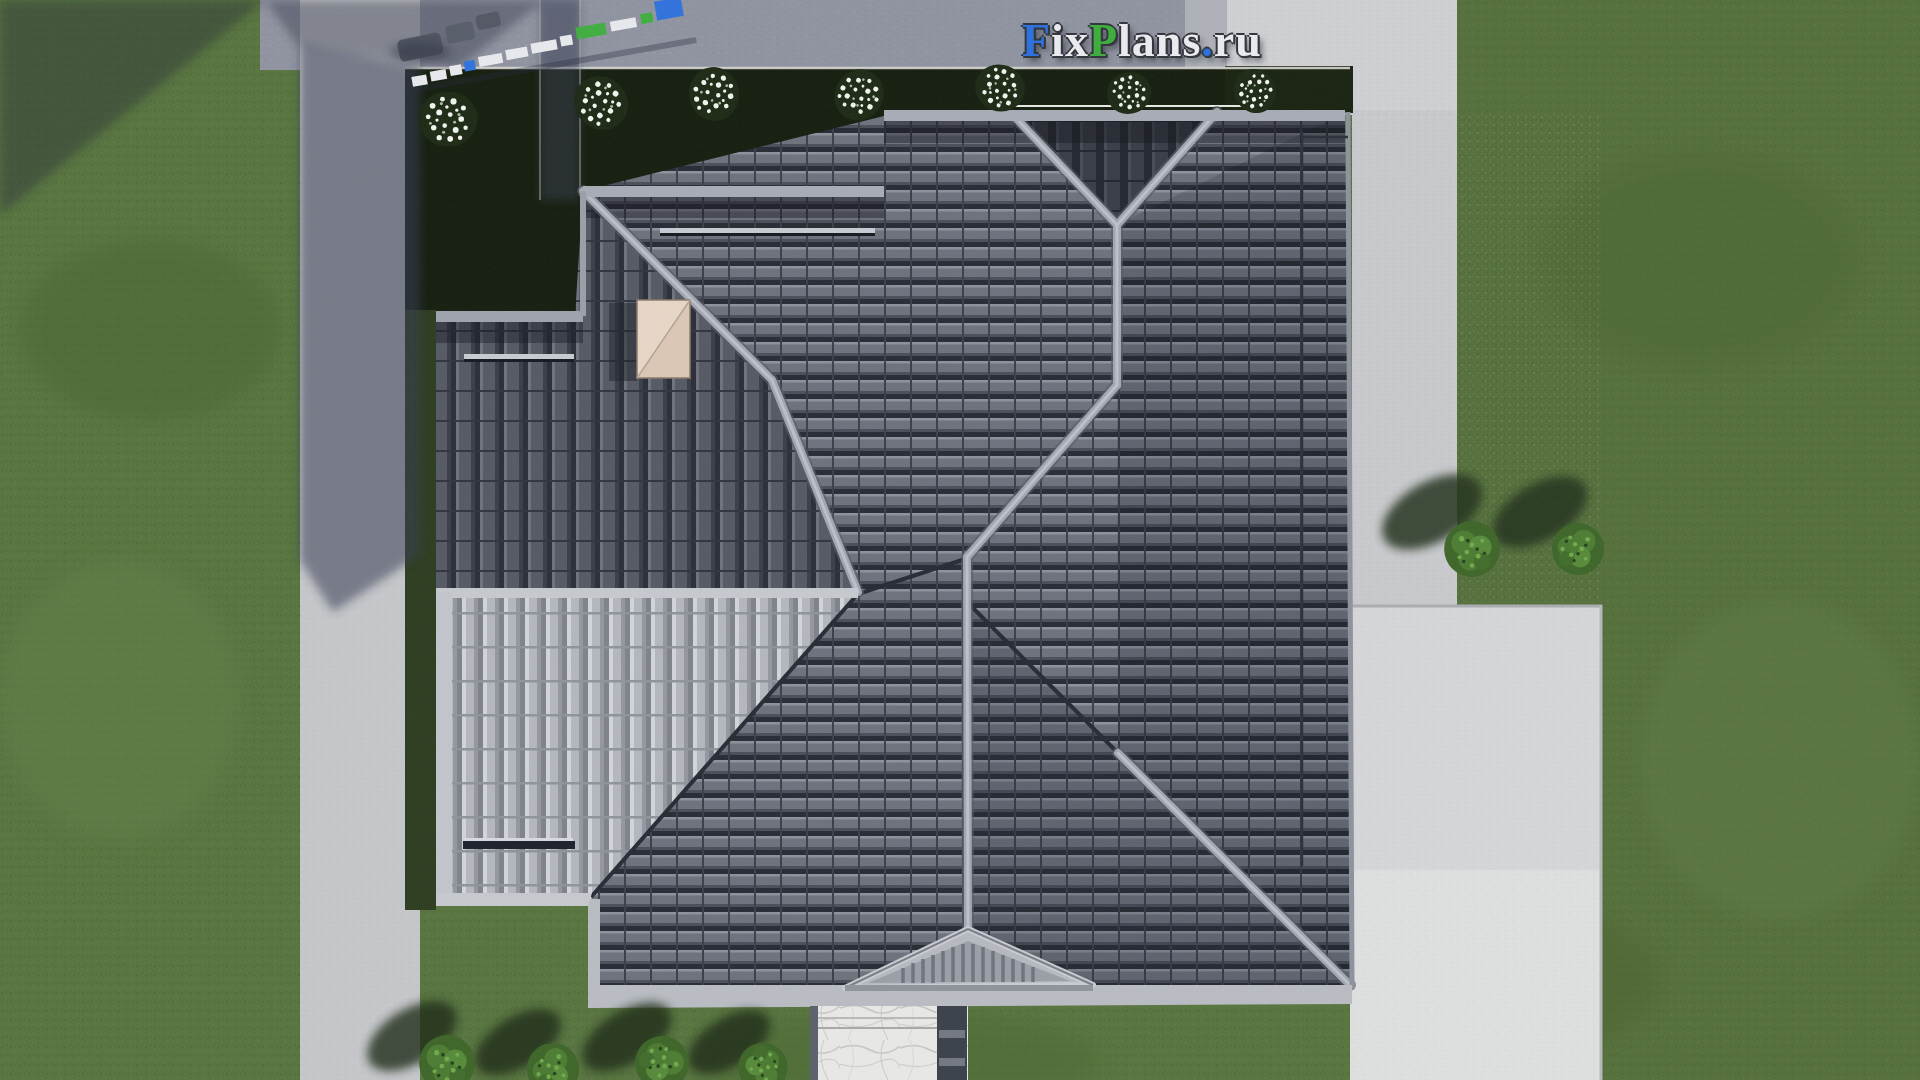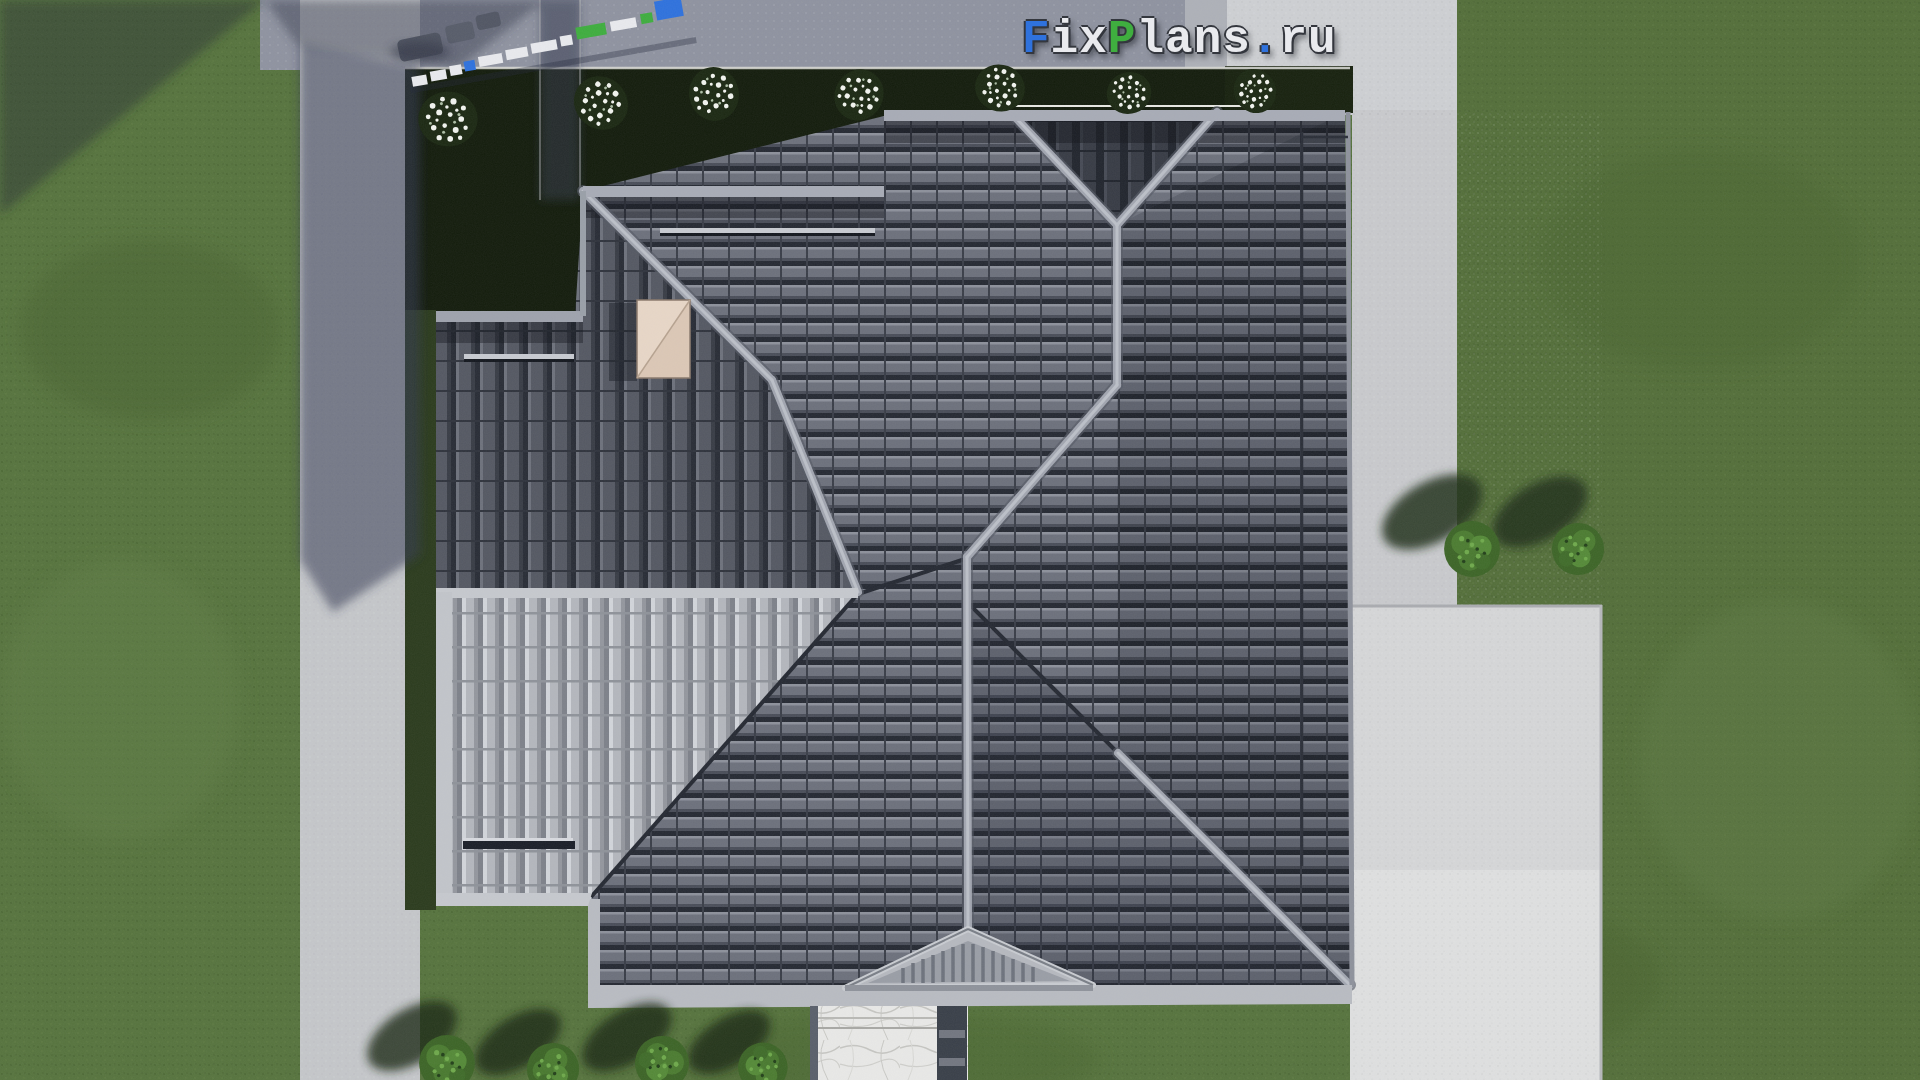--- a/index.html
+++ b/index.html
@@ -1,17 +1,17 @@
 <!DOCTYPE html>
 <html><head>
 <meta charset="utf-8">
 <style>
   html,body{margin:0;padding:0;background:#222;}
   #stage{position:relative;width:1920px;height:1080px;overflow:hidden;
-         font-family:Liberation Mono, monospace;background:#57743e;}
+         font-family:Liberation Serif, serif;background:#57743e;}
   #scene{position:absolute;left:0;top:0;}
   #watermark{position:absolute;left:1022px;top:14px;font-size:46px;font-weight:bold;
              letter-spacing:1px;white-space:nowrap;user-select:none;}
   #watermark span{
     text-shadow:2px 0 0 #34373e,-2px 0 0 #34373e,0 2px 0 #34373e,0 -2px 0 #34373e,
                 2px 2px 0 #34373e,4px 5px 6px rgba(10,12,18,.55);
   }
 </style>
 </head>
 <body>

